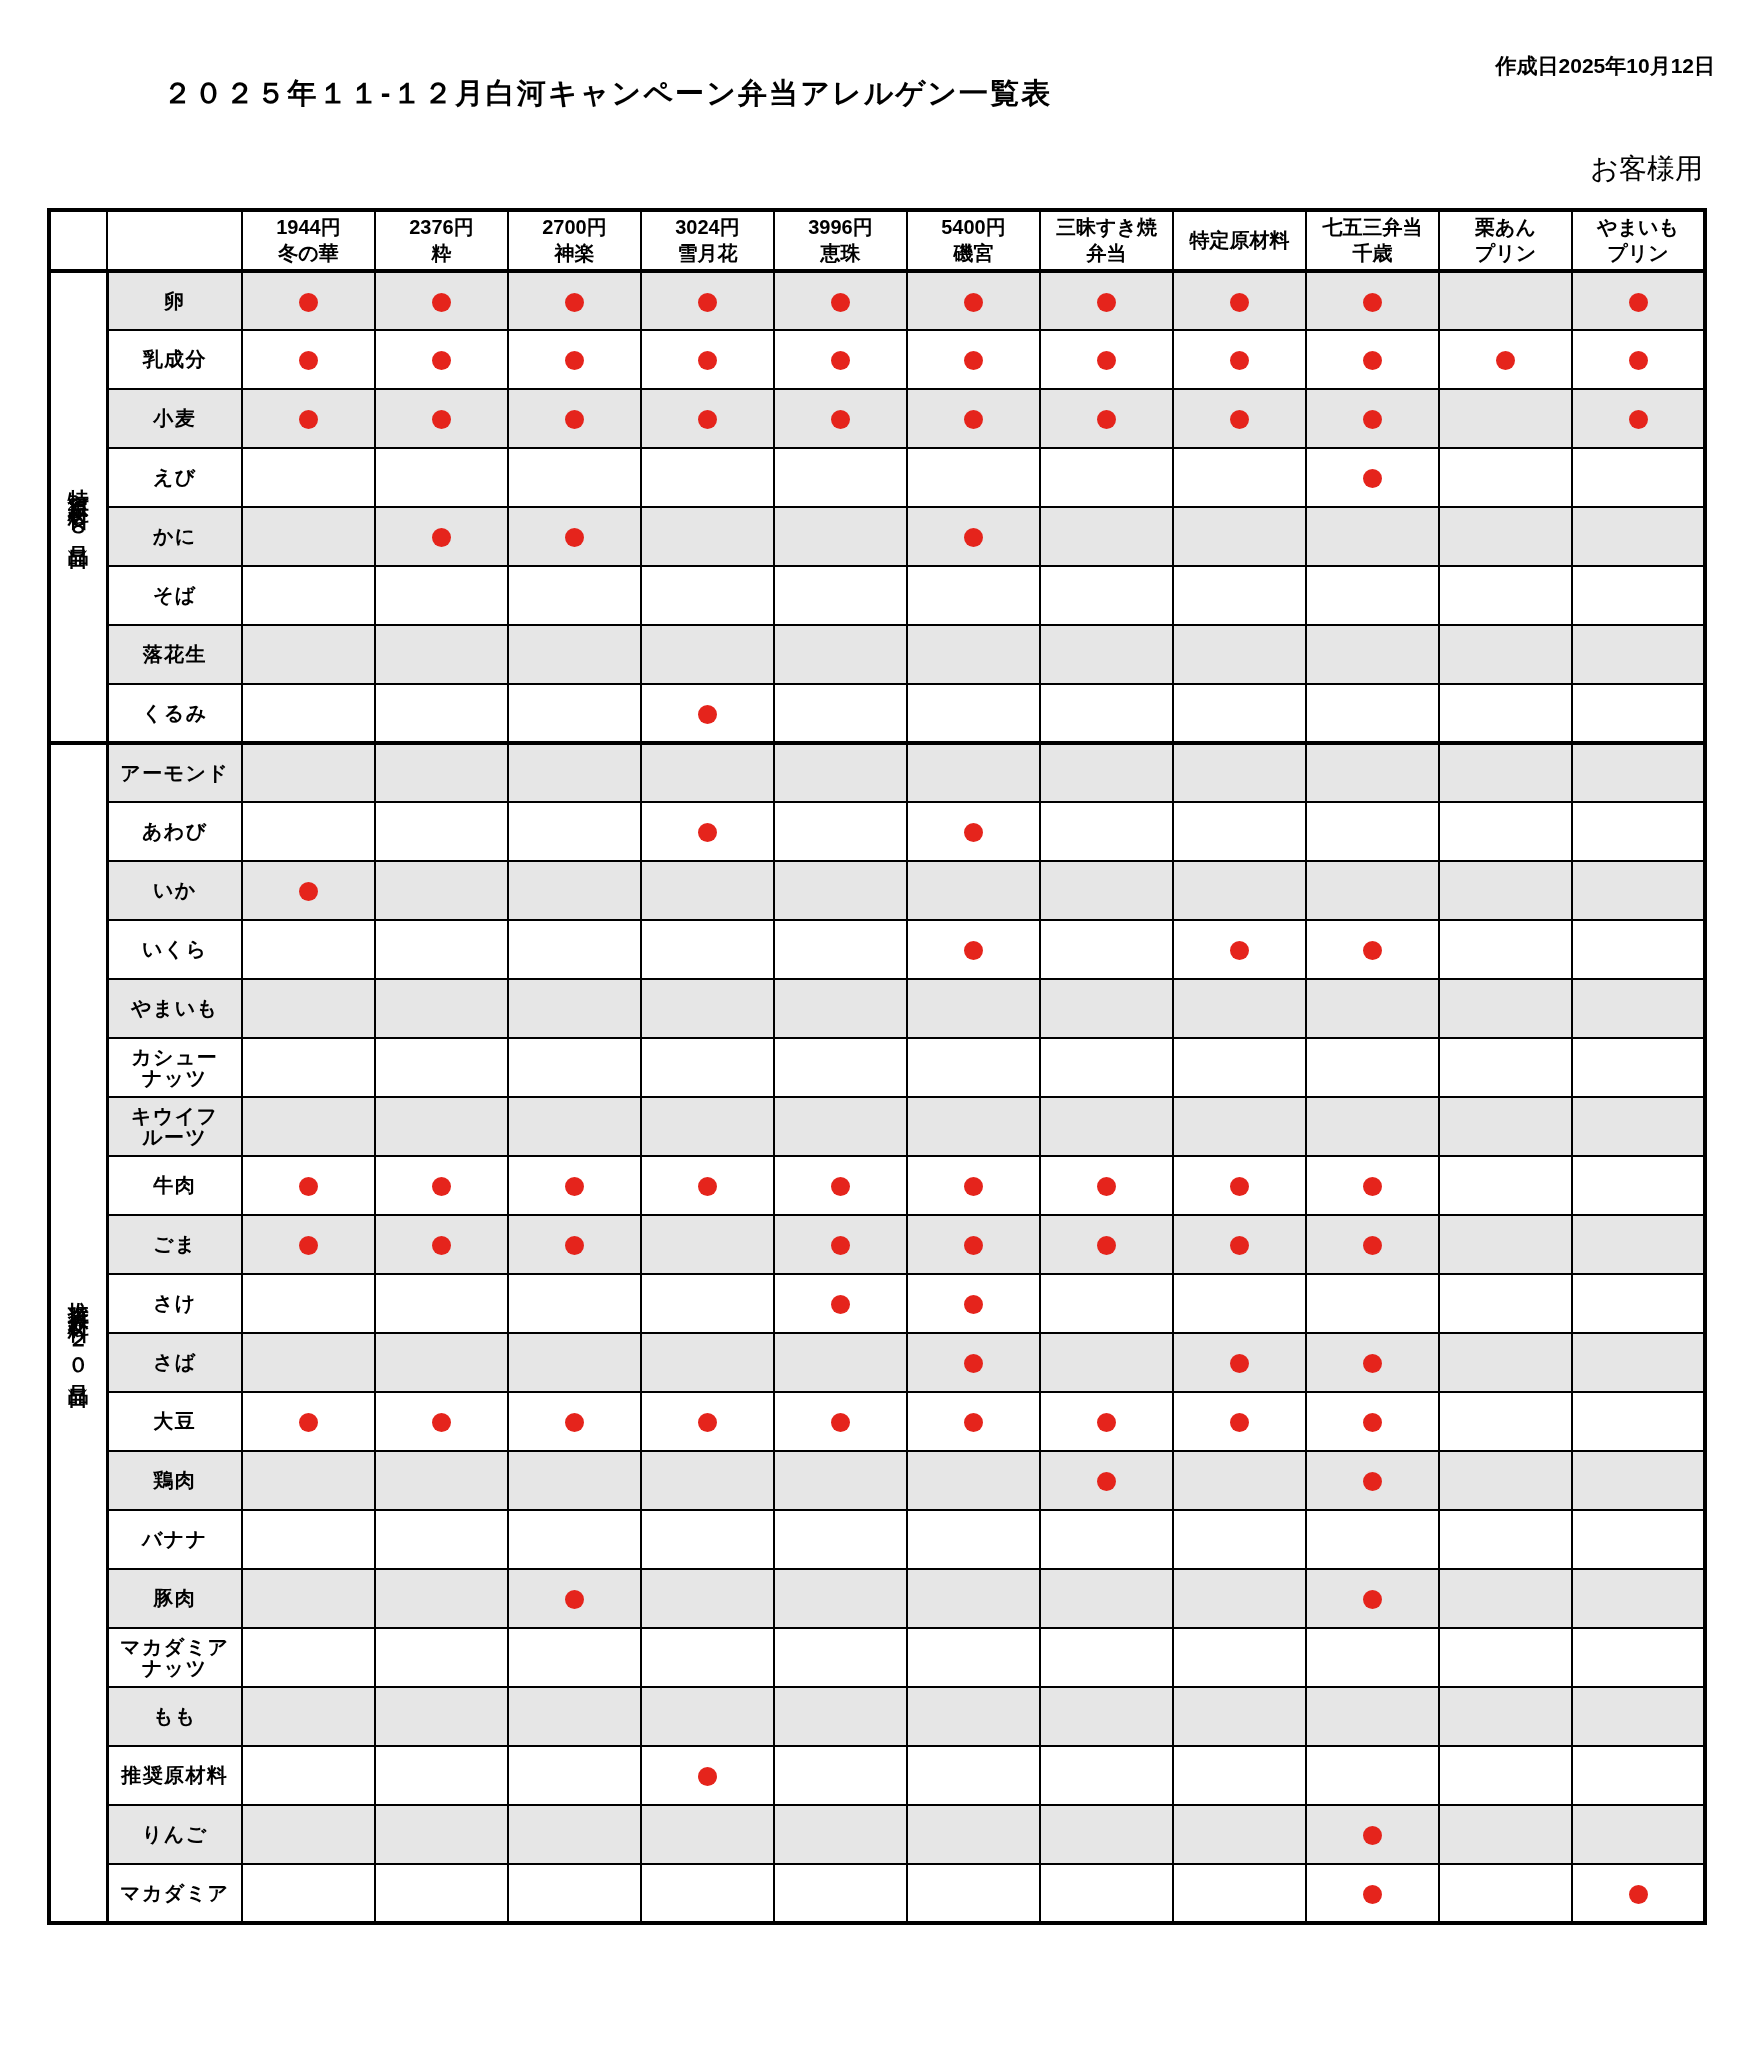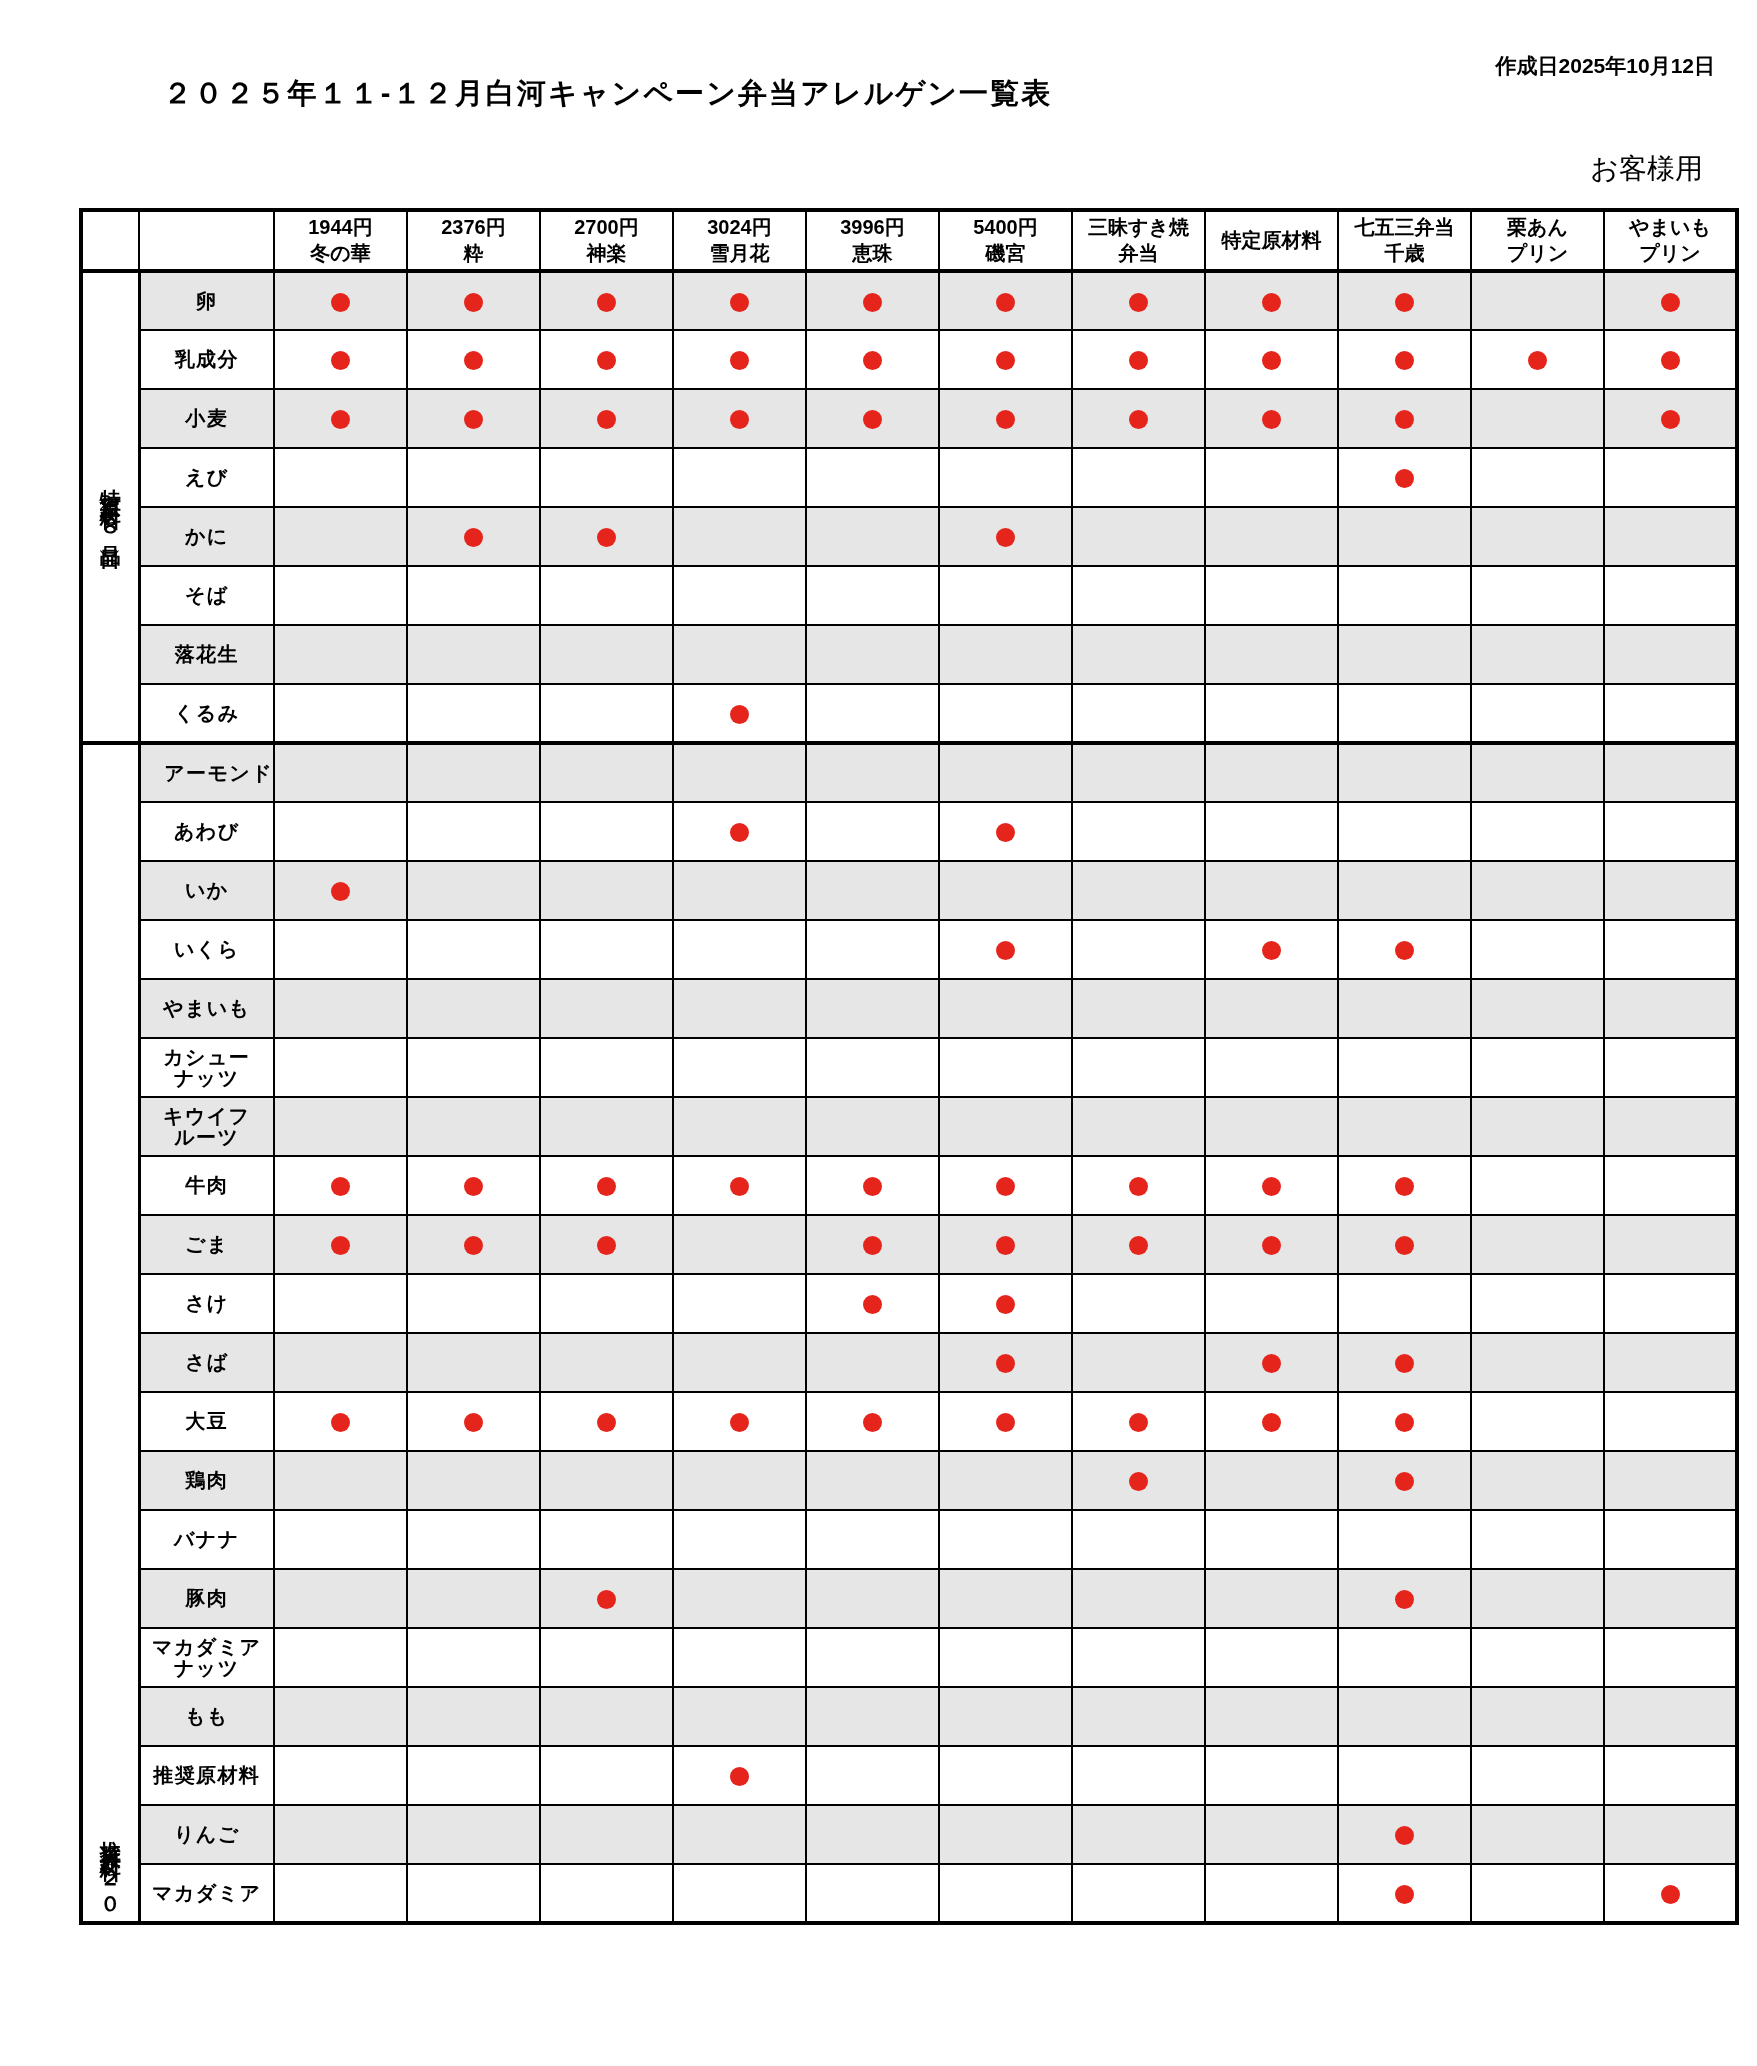--- a/index.html
+++ b/index.html
@@ -23,37 +23,36 @@
     font-size:21px;font-weight:700;white-space:nowrap;
   }
   .audience-label{
     position:absolute;right:55px;top:150px;
     font-size:28px;font-weight:400;white-space:nowrap;
   }
   .table-wrap{position:absolute;left:47px;top:208px;}
   table{
     border-collapse:collapse;table-layout:fixed;
     border:4.3px solid var(--line);
-    margin-left:32px;
   }
   th,td{
     border:solid var(--line);
     border-width:2.8px 2.1px;
     text-align:center;vertical-align:middle;
     padding:0;overflow:hidden;
   }
   thead th{
     height:57px;font-size:20px;font-weight:700;
     line-height:25.5px;background:#fff;
     border-bottom-width:4.3px;
   }
   tbody tr{height:59px;}
   tbody td{font-size:20px;}
   tr.shaded td.data-cell, tr.shaded td.row-label{background:var(--shade);}
-  tr.group-start td{border-top-width:4.3px;text-align:right;}
+  tr.group-start td{border-top-width:4.3px;}
   td.row-label{
     font-weight:600;letter-spacing:1.4px;line-height:21px;
   }
   td.group-label{
     background:#fff;
     writing-mode:vertical-rl;text-orientation:mixed;
     font-size:21px;font-weight:600;letter-spacing:5px;
     text-align:center;
     border-right-width:3.5px;border-left-width:4.3px;
   }

